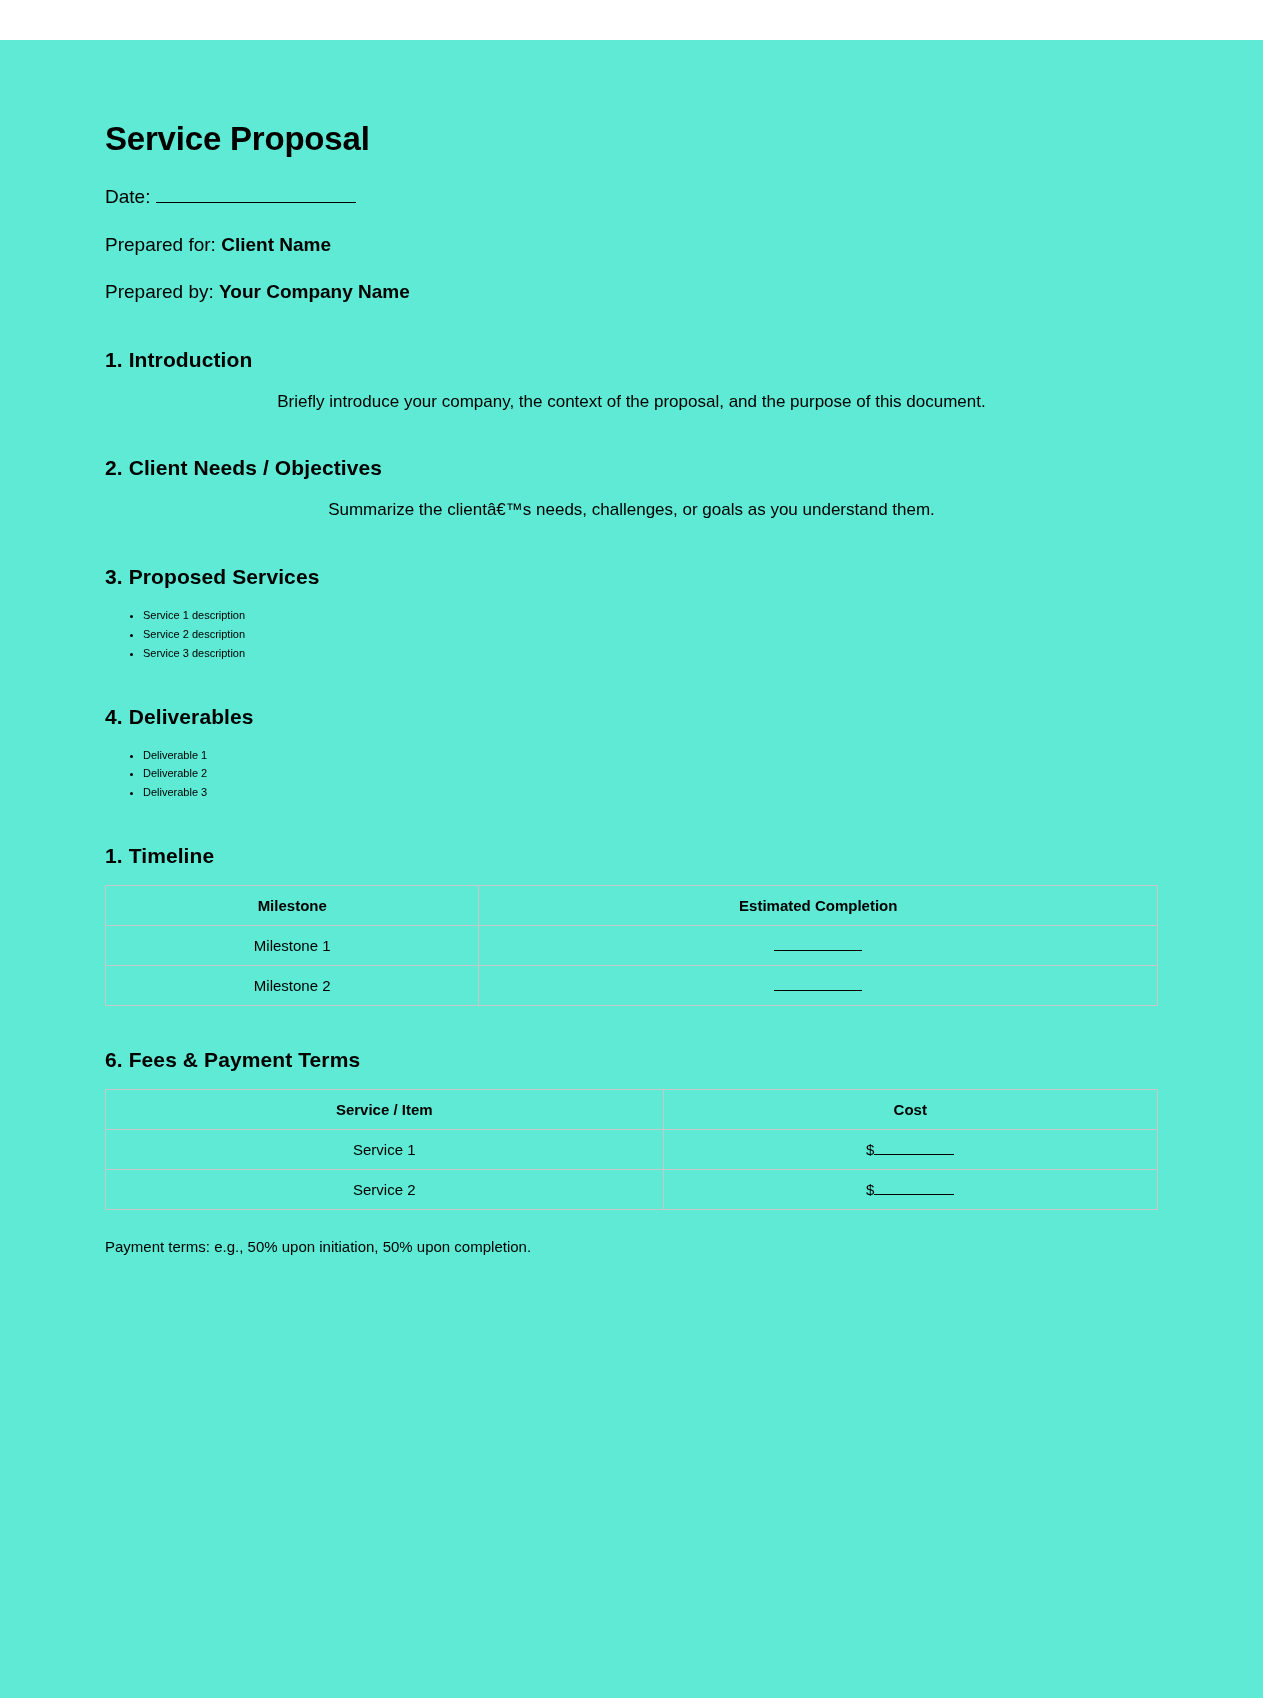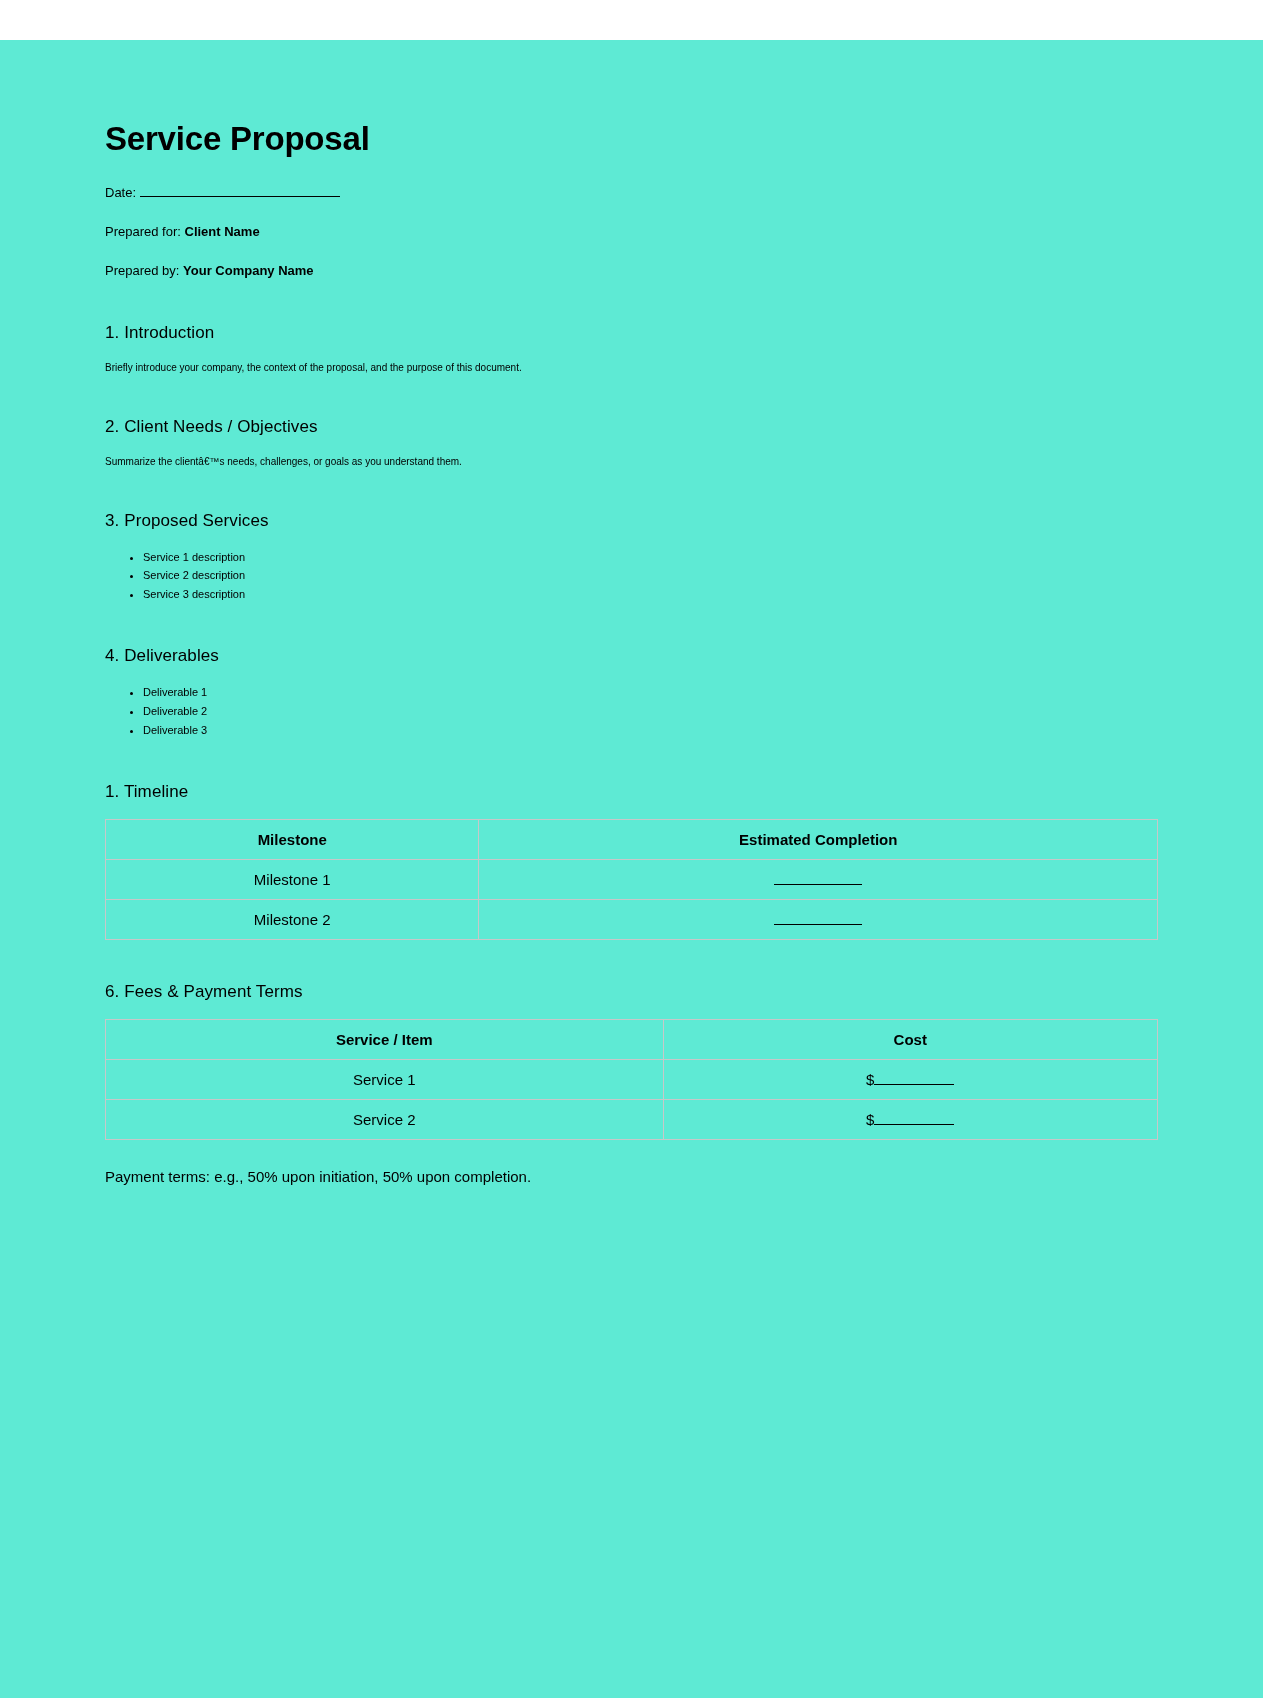--- a/index.html
+++ b/index.html
@@ -22,46 +22,47 @@
     background: #5eead4;
     margin-top: 40px;
   }
   h1.doc-title {
     font-size: 33px;
     font-weight: bold;
     margin: 10px 0 26px 0;
     letter-spacing: -0.2px;
   }
   .meta-line {
-    font-size: 13px;
+    font-size: 19px;
     margin: 0 0 21px 0;
     line-height: 1.4;
   }
   .meta-line .strong {
     font-weight: bold;
   }
   .blank-line {
     display: inline-block;
     border-bottom: 1px solid #000;
     vertical-align: baseline;
   }
   .blank-date { width: 200px; }
   .blank-short { width: 88px; }
   .blank-cost { width: 80px; }
 
   h2.section-title {
-    font-size: 17px;
-    font-weight: normal;
+    font-size: 21px;
+    font-weight: bold;
     margin: 42px 0 17px 0;
     letter-spacing: 0.1px;
   }
   p.body-text {
-    font-size: 10px;
+    font-size: 17px;
     margin: 0 0 4px 0;
     line-height: 1.5;
+    text-align: center;
   }
   ul.bullets {
     margin: 6px 0 4px 0;
     padding-left: 38px;
   }
   ul.bullets li {
     font-size: 11px;
     line-height: 1.72;
   }
   table.doc-table {

